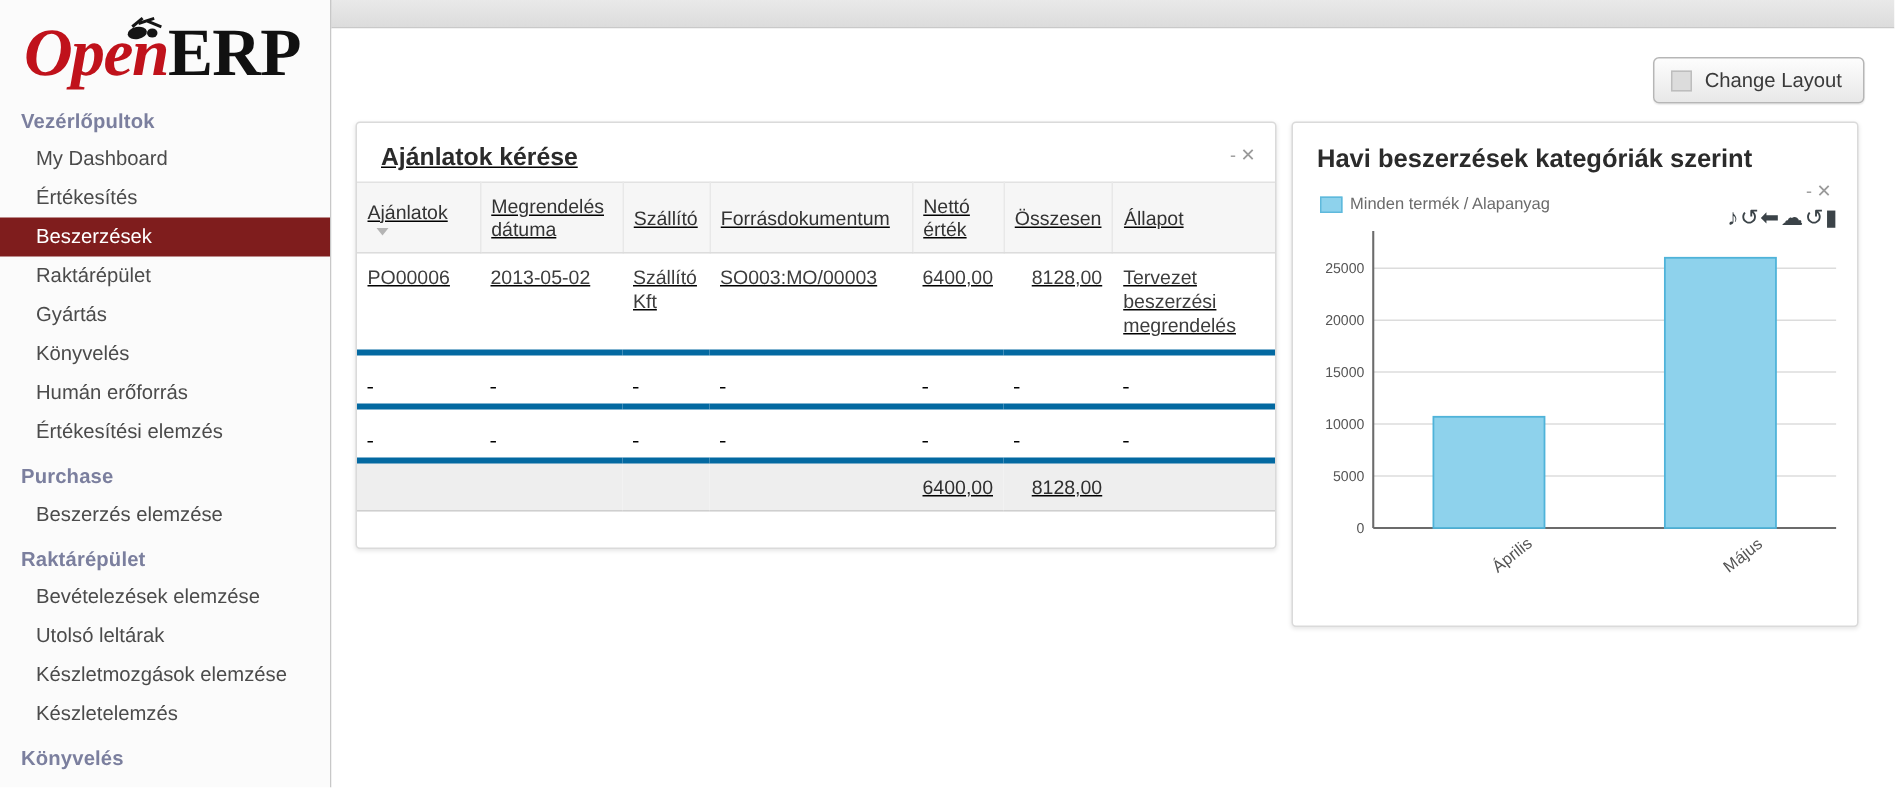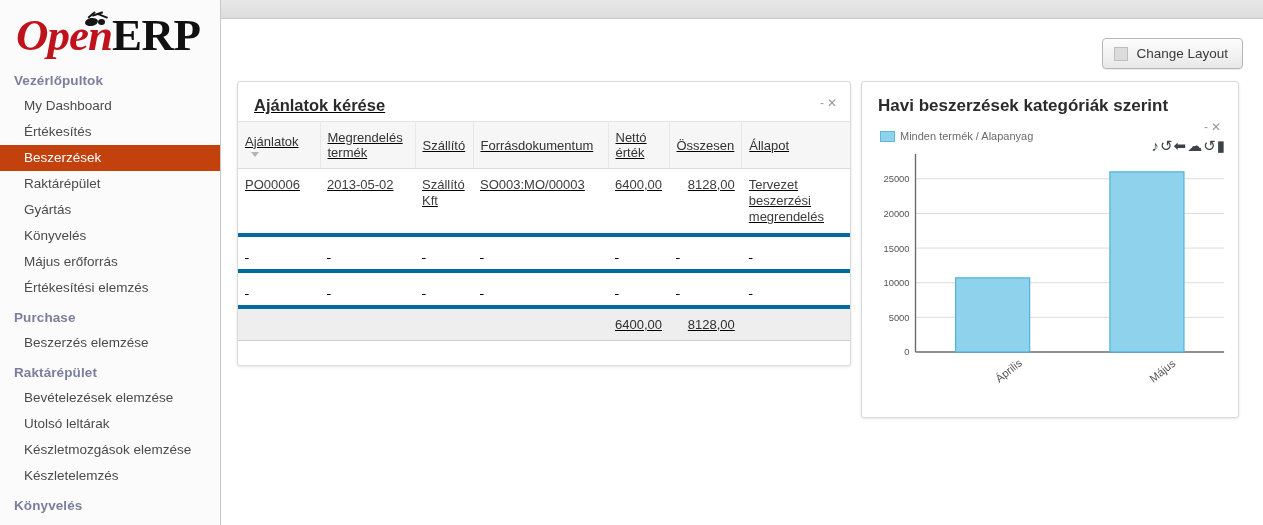--- a/index.html
+++ b/index.html
@@ -48,21 +48,21 @@
 
   .nav-group {
     color: #7b7f9e; font-size: 13.5px; font-weight: bold;
     padding: 9px 0 5px 14px; letter-spacing: .1px;
   }
   .nav-item {
     color: #4b4b4b; font-size: 13.5px;
     padding: 5px 0 5px 24px; line-height: 16px; cursor: pointer;
     white-space: nowrap;
   }
-  .nav-item.active { background: #c2410c; color: #ffffff; }
+  .nav-item.active { background: #7f1d1d; color: #ffffff; }
 
   
   .content { position: absolute; left: 221px; top: 19px; width: 1042px; height: 520px; background: #fff; }
 
   .toolbar { position: absolute; right: 20px; top: 19px; }
   .btn-layout {
     display: inline-flex; align-items: center; gap: 8px;
     padding: 7px 14px 7px 11px;
     font-size: 13.5px; color: #3a3a3a;
     background: linear-gradient(#fdfdfd, #e8e8e8);
@@ -157,21 +157,21 @@
       <span class="lo-open">Open</span><span class="lo-ant"><i class="ant-leg1"></i><i class="ant-leg2"></i><i class="ant-leg3"></i><i class="ant-body"></i><i class="ant-head"></i></span><span class="lo-erp">ERP</span>
     </div>
     <div id="nav">
         <div class="nav-group">Vezérlőpultok</div>
         <div class="nav-item">My Dashboard</div>
         <div class="nav-item">Értékesítés</div>
         <div class="nav-item active">Beszerzések</div>
         <div class="nav-item">Raktárépület</div>
         <div class="nav-item">Gyártás</div>
         <div class="nav-item">Könyvelés</div>
-        <div class="nav-item">Május erőforrás</div>
+        <div class="nav-item">Humán erőforrás</div>
         <div class="nav-item">Értékesítési elemzés</div>
         <div class="nav-group">Purchase</div>
         <div class="nav-item">Beszerzés elemzése</div>
         <div class="nav-group">Raktárépület</div>
         <div class="nav-item">Bevételezések elemzése</div>
         <div class="nav-item">Utolsó leltárak</div>
         <div class="nav-item">Készletmozgások elemzése</div>
         <div class="nav-item">Készletelemzés</div>
         <div class="nav-group">Könyvelés</div>
       </div>
@@ -199,21 +199,21 @@
             <col style="width:95px">
             <col style="width:58px">
           <col style="width:135px">
             <col style="width:55px">
             <col style="width:62px">
             <col>
         </colgroup>
         <thead>
           <tr id="rfq-head-row">
               <th><span>Ajánlatok</span><span class="sort-caret"></span></th>
-              <th><span>Megrendelés termék</span></th>
+              <th><span>Megrendelés dátuma</span></th>
               <th><span>Szállító</span></th>
               <th><span>Forrásdokumentum</span></th>
               <th><span>Nettó érték</span></th>
               <th><span>Összesen</span></th>
               <th><span>Állapot</span></th>
             </tr>
         </thead>
         <tbody id="rfq-body">
             <tr>
               <td>PO00006</td>

